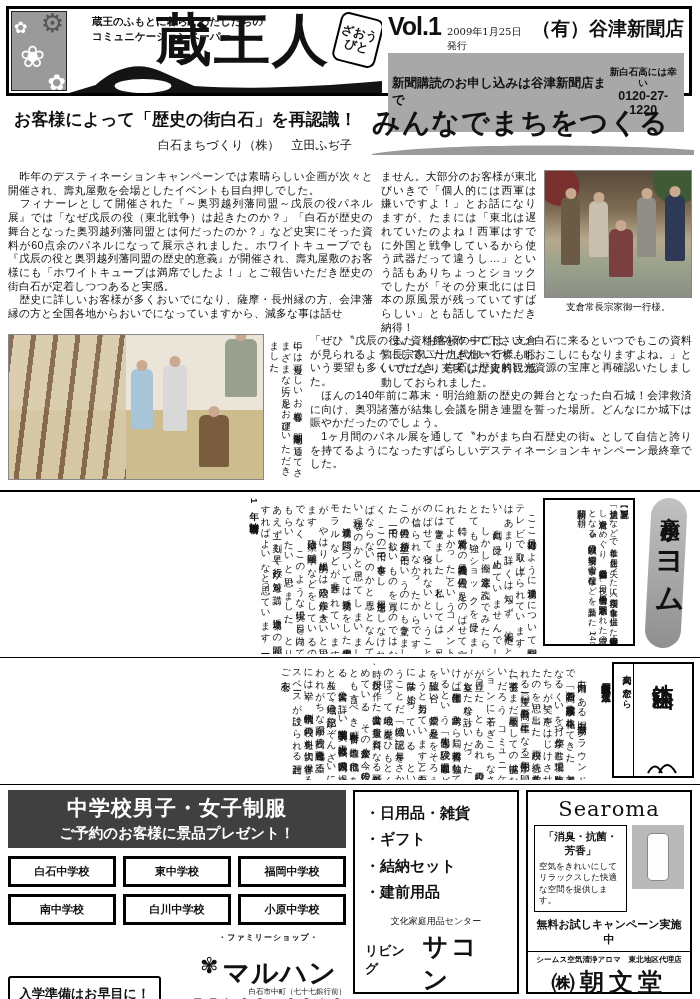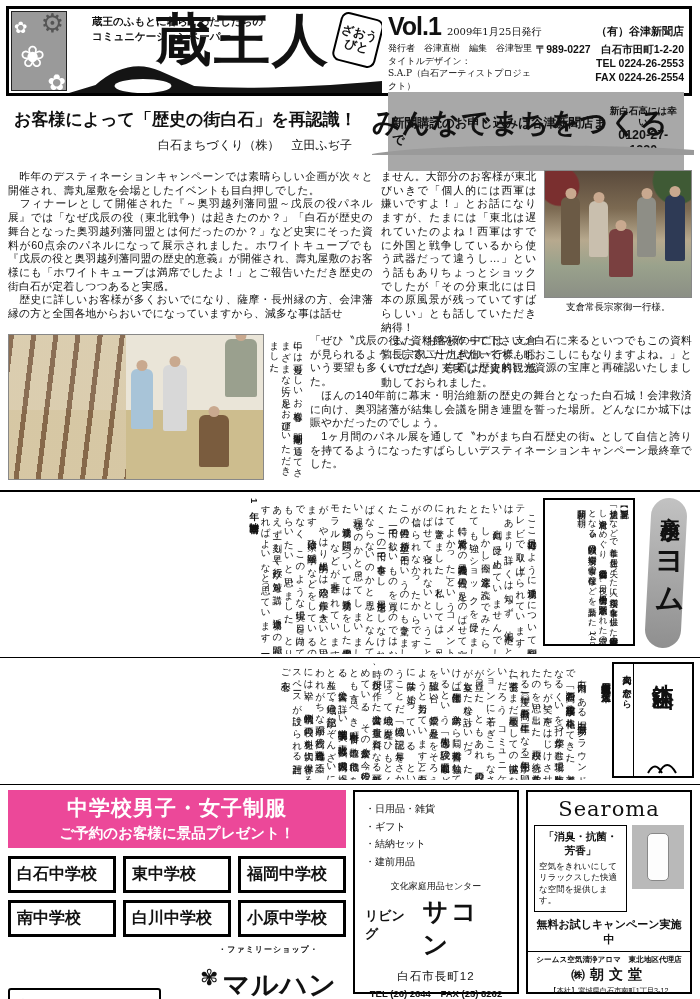--- a/index.html
+++ b/index.html
@@ -21,21 +21,21 @@
   .mtn{position:absolute;left:0;bottom:0;width:100%;height:52px;}
   .paperTitle{position:absolute;right:52px;top:2px;font-family:"DejaVu Serif",serif;
               font-weight:bold;font-size:56px;letter-spacing:2px;line-height:1;}
   .stamp{position:absolute;right:2px;top:6px;width:40px;height:46px;border:2px solid #000;
          border-radius:8px;transform:rotate(14deg);display:flex;flex-direction:column;
          align-items:center;justify-content:center;font-size:12px;font-weight:bold;line-height:1.1;background:#fff;}
   .mastRight{width:296px;display:flex;flex-direction:column;padding:3px 5px 3px 6px;box-sizing:content-box;}
   .mr1{display:flex;align-items:baseline;gap:6px;}
   .vol{font-size:25px;font-weight:bold;letter-spacing:-1px;}
   .issueDate{font-size:10px;font-family:"DejaVu Serif",serif;}
-  .pub{margin-left:auto;font-size:11px;font-weight:bold;white-space:nowrap;}
+  .pub{margin-left:auto;font-size:19px;font-weight:bold;white-space:nowrap;}
   .mr2{display:flex;justify-content:space-between;margin-top:1px;}
   .mr2L{font-family:"DejaVu Serif",serif;font-size:9px;line-height:1.4;}
   .mr2R{text-align:right;font-size:10.5px;font-weight:bold;line-height:1.35;white-space:nowrap;}
   .subBar{margin-top:auto;background:#a8a8a8;display:flex;align-items:center;
           padding:14px 4px;justify-content:space-between;}
   .subTxt{font-size:12.5px;font-weight:bold;}
   .freeD{text-align:center;font-weight:bold;line-height:1.15;}
   .freeD .l1{font-size:9.5px;}
   .freeD .l2{font-size:12.5px;}
 
@@ -98,60 +98,60 @@
   .hachiBox{width:82px;height:116px;border:2px solid #000;display:flex;box-sizing:border-box;}
   .hachiSub{width:20px;border-right:1px solid #000;writing-mode:vertical-rl;font-size:9px;
             font-weight:bold;padding-top:4px;letter-spacing:1px;box-sizing:border-box;}
   .hachiMain{flex:1;display:flex;flex-direction:column;align-items:center;}
   .hachiTitle{writing-mode:vertical-rl;font-size:22px;font-weight:bold;letter-spacing:2px;margin-top:2px;}
   .mtnIcon{margin-top:auto;margin-bottom:2px;}
 
   
   .adsRow{position:absolute;top:790px;left:8px;width:684px;height:204px;display:flex;gap:7px;}
   .ad1{width:338px;display:flex;flex-direction:column;}
-  .ad1Head{background:#ec4899;color:#fff;text-align:center;padding:4px 2px 5px;}
+  .ad1Head{background:#404040;color:#fff;text-align:center;padding:4px 2px 5px;}
   .ad1Head .h1{font-size:21px;font-weight:bold;letter-spacing:1px;}
   .ad1Head .h2{font-size:14.5px;font-weight:bold;margin-top:2px;}
   .schools{display:grid;grid-template-columns:repeat(3,1fr);gap:7px;margin-top:8px;}
-  .school{border:3px solid #000;font-size:16px;font-weight:bold;
-          padding:5px 6px;white-space:nowrap;}
+  .school{border:3px solid #000;text-align:center;font-size:11px;font-weight:bold;
+          padding:5px 16px;white-space:nowrap;}
   .ad1Bot{margin-top:9px;display:flex;justify-content:space-between;align-items:flex-end;}
   .note{border:2px solid #000;border-radius:3px;padding:7px 9px;font-size:13px;font-weight:bold;}
   .maruhan{text-align:center;line-height:1.1;}
   .famShop{font-size:8px;letter-spacing:1px;font-weight:bold;}
   .mhRow{display:flex;align-items:center;justify-content:center;gap:4px;}
   .mhFlower{font-size:22px;}
   .mhName{font-size:27px;font-weight:bold;letter-spacing:1px;margin-top:16px;}
   .mhAddr{font-size:7.5px;text-align:right;}
   .mhTel{font-size:13.5px;font-weight:bold;letter-spacing:2px;}
 
   .ad2{width:166px;border:2.5px solid #000;box-sizing:border-box;padding:8px 10px 6px;
        display:flex;flex-direction:column;}
-  .ad2 .item{font-size:10px;font-weight:normal;line-height:1.75;}
+  .ad2 .item{font-size:15px;font-weight:bold;line-height:1.75;}
   .ad2cat{font-size:9px;text-align:center;margin-top:10px;}
   .ad2brand{display:flex;align-items:baseline;justify-content:center;gap:5px;margin-top:2px;}
   .ad2pre{font-size:13px;font-weight:bold;}
   .ad2name{font-size:25px;font-weight:bold;letter-spacing:3px;}
   .ad2addr{font-size:11.5px;text-align:center;margin-top:8px;letter-spacing:1px;}
   .ad2tel{font-size:9.5px;text-align:center;margin-top:4px;font-weight:bold;}
 
   .ad3{flex:1;border:2.5px solid #000;box-sizing:border-box;padding:5px 6px;
        display:flex;flex-direction:column;}
   .srLogo{font-family:"DejaVu Serif",serif;font-size:21px;text-align:center;letter-spacing:1px;}
   .srRow{display:flex;gap:5px;margin-top:4px;justify-content:space-between;}
   .srBox{flex:1;border:1px solid #000;padding:4px;}
   .srSlogan{font-size:10.5px;font-weight:bold;text-align:center;}
   .srCopy{font-size:8.5px;line-height:1.35;margin-top:3px;}
   .srProd{width:52px;height:64px;background:#b9b9b9;position:relative;}
   .srProd .unit{position:absolute;left:50%;top:8px;transform:translateX(-50%);
                 width:20px;height:46px;background:#fdfdfd;border:1px solid #888;border-radius:5px;}
   .srCamp{font-size:11px;font-weight:bold;text-align:center;margin-top:5px;}
   .srHr{border-top:1.5px solid #000;margin:4px -6px 3px;}
   .srDealer{font-size:7.6px;font-weight:bold;text-align:center;}
-  .srCo{font-size:14px;font-weight:bold;text-align:center;letter-spacing:5px;margin:1px 0 2px;}
+  .srCo{font-size:24px;font-weight:bold;text-align:center;letter-spacing:5px;margin:1px 0 2px;}
   .srFine{font-size:7.2px;text-align:center;line-height:1.45;}
 </style>
 </head>
 <body>
 
 <div class="page">
 
   <div class="mast">
     <div class="deco">
       <span class="g1">⚙</span>
@@ -172,32 +172,20 @@
       <div class="stamp">
         <span>ざおう</span>
         <span>びと</span>
       </div>
     </div>
     <div class="mastRight">
       <div class="mr1">
         <span class="vol">Vol.1</span>
         <span class="issueDate">2009年1月25日発行</span>
         <span class="pub">（有）谷津新聞店</span>
-      </div>
-      <div class="mr2">
-        <div class="mr2L">
-          <div>発行者　谷津直樹　編集　谷津智里</div>
-          <div>タイトルデザイン：</div>
-          <div>S.A.P（白石アーティストプロジェクト）</div>
-        </div>
-        <div class="mr2R">
-          <div>〒989-0227　白石市田町1-2-20</div>
-          <div>TEL 0224-26-2553</div>
-          <div>FAX 0224-26-2554</div>
-        </div>
       </div>
       <div class="subBar">
         <span class="subTxt">新聞購読のお申し込みは谷津新聞店まで</span>
         <span class="freeD">
           <div class="l1">新白石高には幸い</div>
           <div class="l2">0120-27-1220</div>
         </span>
       </div>
     </div>
   </div>

